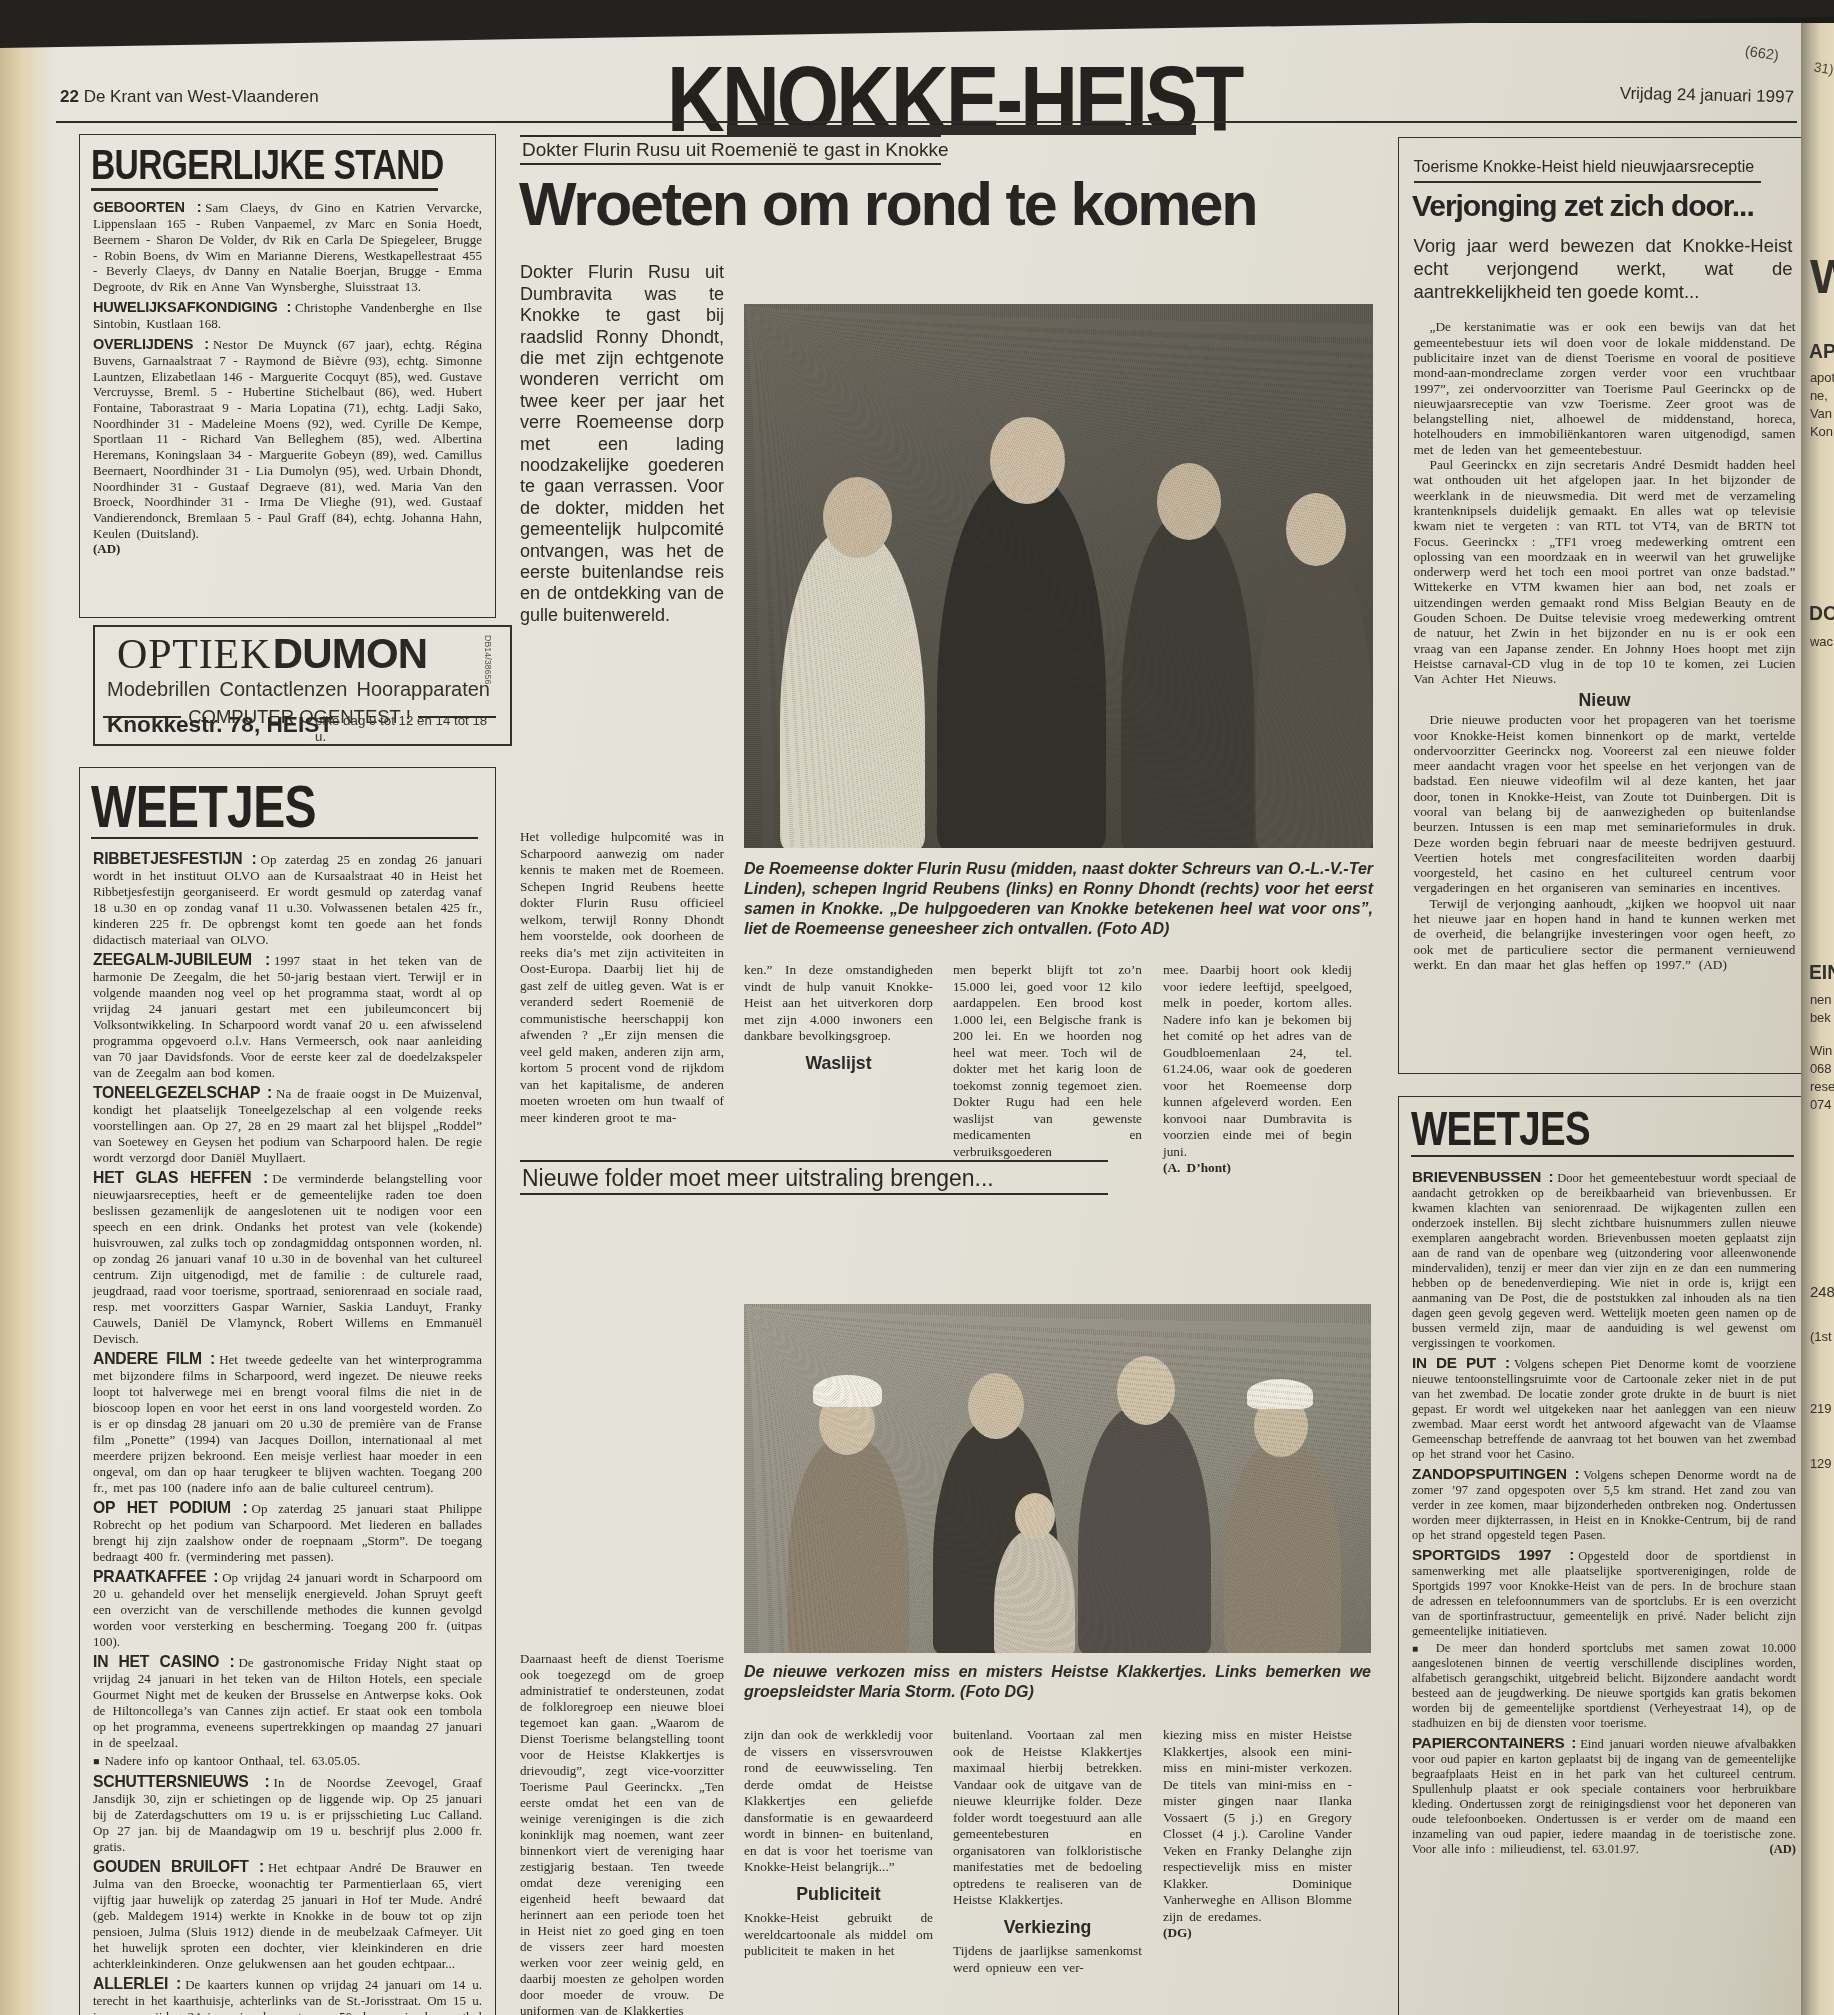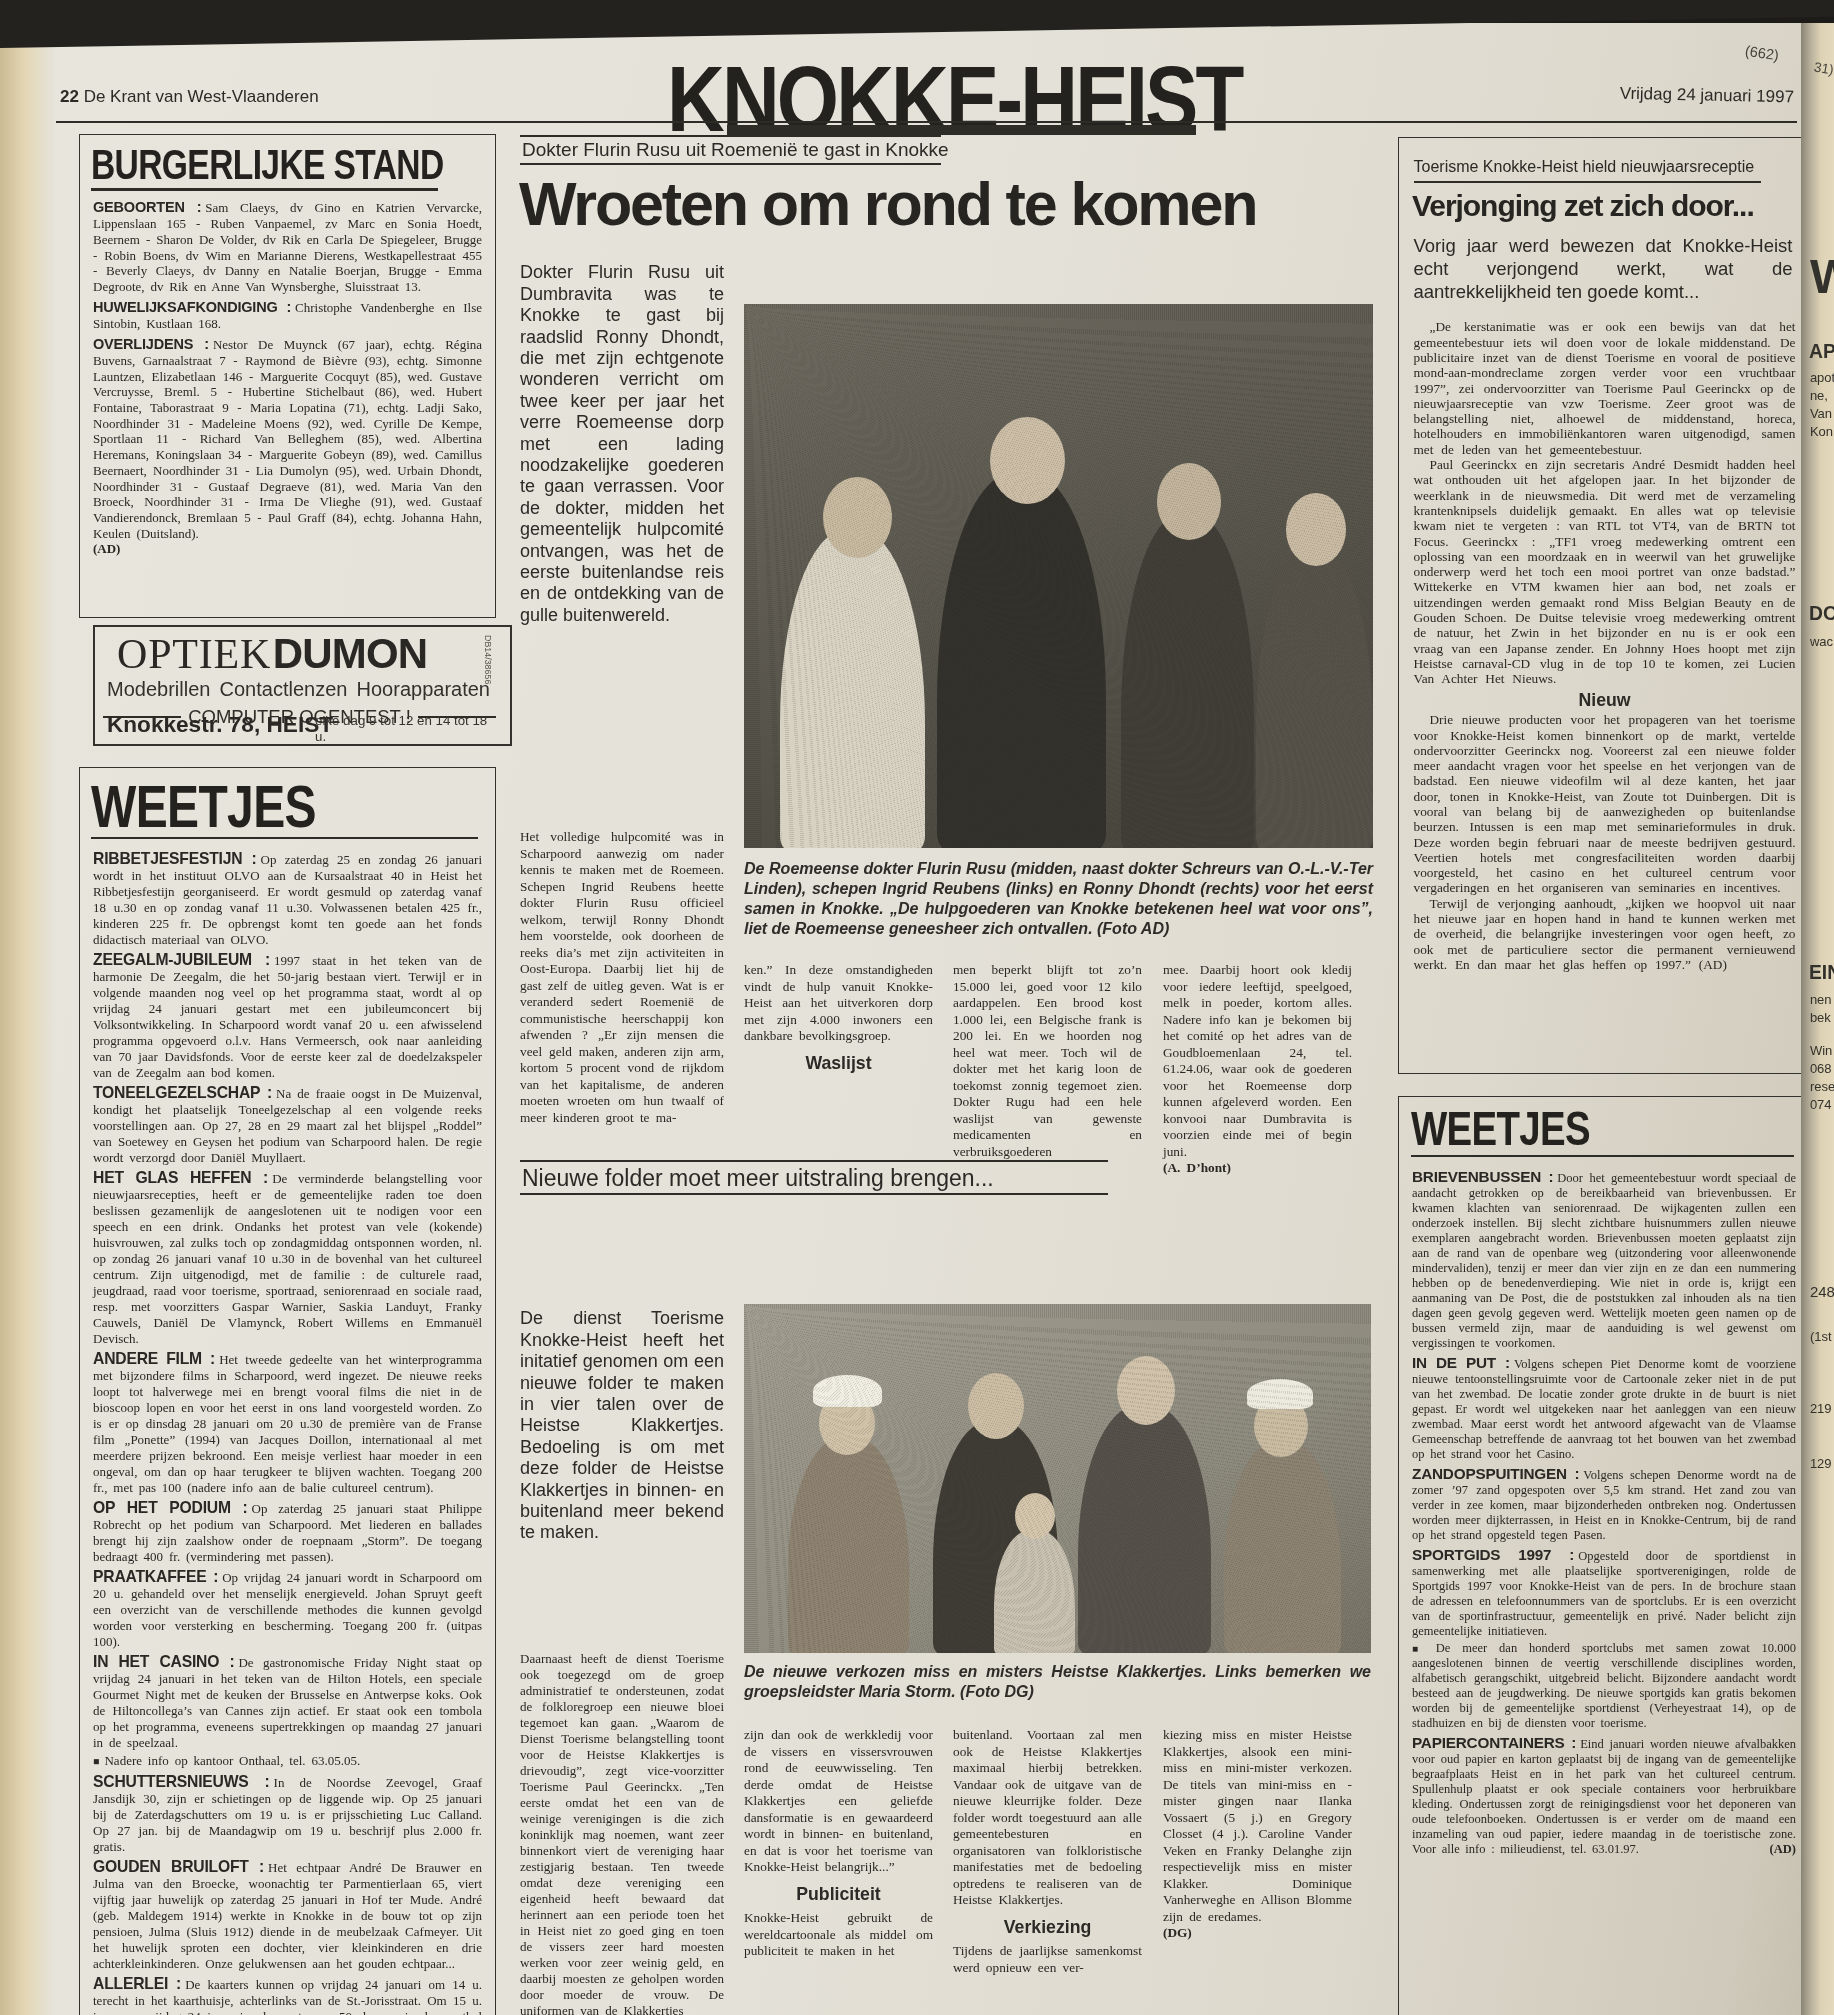--- a/index.html
+++ b/index.html
@@ -139,21 +139,20 @@
     <div class="abs j bodytxt" style="left:953px;top:939px;width:189px;">men beperkt blijft tot zo’n 15.000 lei, goed voor 12 kilo aardappelen. Een brood kost 1.000 lei, een Belgische frank is 200 lei. En we hoorden nog heel wat meer. Toch wil de dokter met het karig loon de toekomst zonnig tegemoet zien. Dokter Rugu had een hele waslijst van gewenste medicamenten en verbruiksgoederen</div>
     <div class="abs j bodytxt" style="left:1163px;top:939px;width:189px;">
       <span>mee. Daarbij hoort ook kledij voor iedere leeftijd, speelgoed, melk in poeder, kortom alles. Nadere info kan je bekomen bij het comité op het adres van de Goudbloemenlaan 24, tel. 61.24.06, waar ook de goederen voor het Roemeense dorp kunnen afgeleverd worden. Een konvooi naar Dumbravita is voorzien einde mei of begin juni.</span>
       <div class="sig">(A. D’hont)</div>
     </div>
 
     <div class="abs rule" style="left:520px;top:1137px;width:588px;height:1.2px;"></div>
     <div class="abs kicker" style="left:522px;top:1142px;font-size:23px;">Nieuwe folder moet meer uitstraling brengen...</div>
     <div class="abs rule" style="left:520px;top:1170px;width:588px;height:1.2px;"></div>
 
-    <div class="abs lead j" style="left:520px;top:1285px;width:204px;font-size:18px;line-height:21.4px;">De dienst Toerisme Knokke-Heist heeft het initatief genomen om een nieuwe folder te maken in vier talen over de Heistse Klakkertjes. Bedoeling is om met deze folder de Heistse Klakkertjes in binnen- en buitenland meer bekend te maken.</div>
 
     <div class="photo" style="left:744px;top:1281px;width:627px;height:349px;background:linear-gradient(150deg,#a29d91,#8d8a7e 60%,#777266);">
       <div class="fig" style="left:44px;top:133px;width:121px;height:218px;background:#8d8170;"></div>
       <div class="head" style="left:75px;top:87px;width:56px;height:64px;background:#cfc1a8;"></div>
       <div class="head" style="left:69px;top:71px;width:69px;height:32px;background:#efece2;border-radius:50% 50% 20% 20%;"></div>
       <div class="fig" style="left:189px;top:117px;width:125px;height:234px;background:#3f3c35;"></div>
       <div class="head" style="left:224px;top:69px;width:56px;height:66px;background:#cbbda4;"></div>
       <div class="fig" style="left:334px;top:101px;width:133px;height:250px;background:#55514a;"></div>
       <div class="head" style="left:373px;top:52px;width:58px;height:69px;background:#d0c2aa;"></div>
       <div class="fig" style="left:480px;top:137px;width:117px;height:214px;background:#8c8272;"></div>

